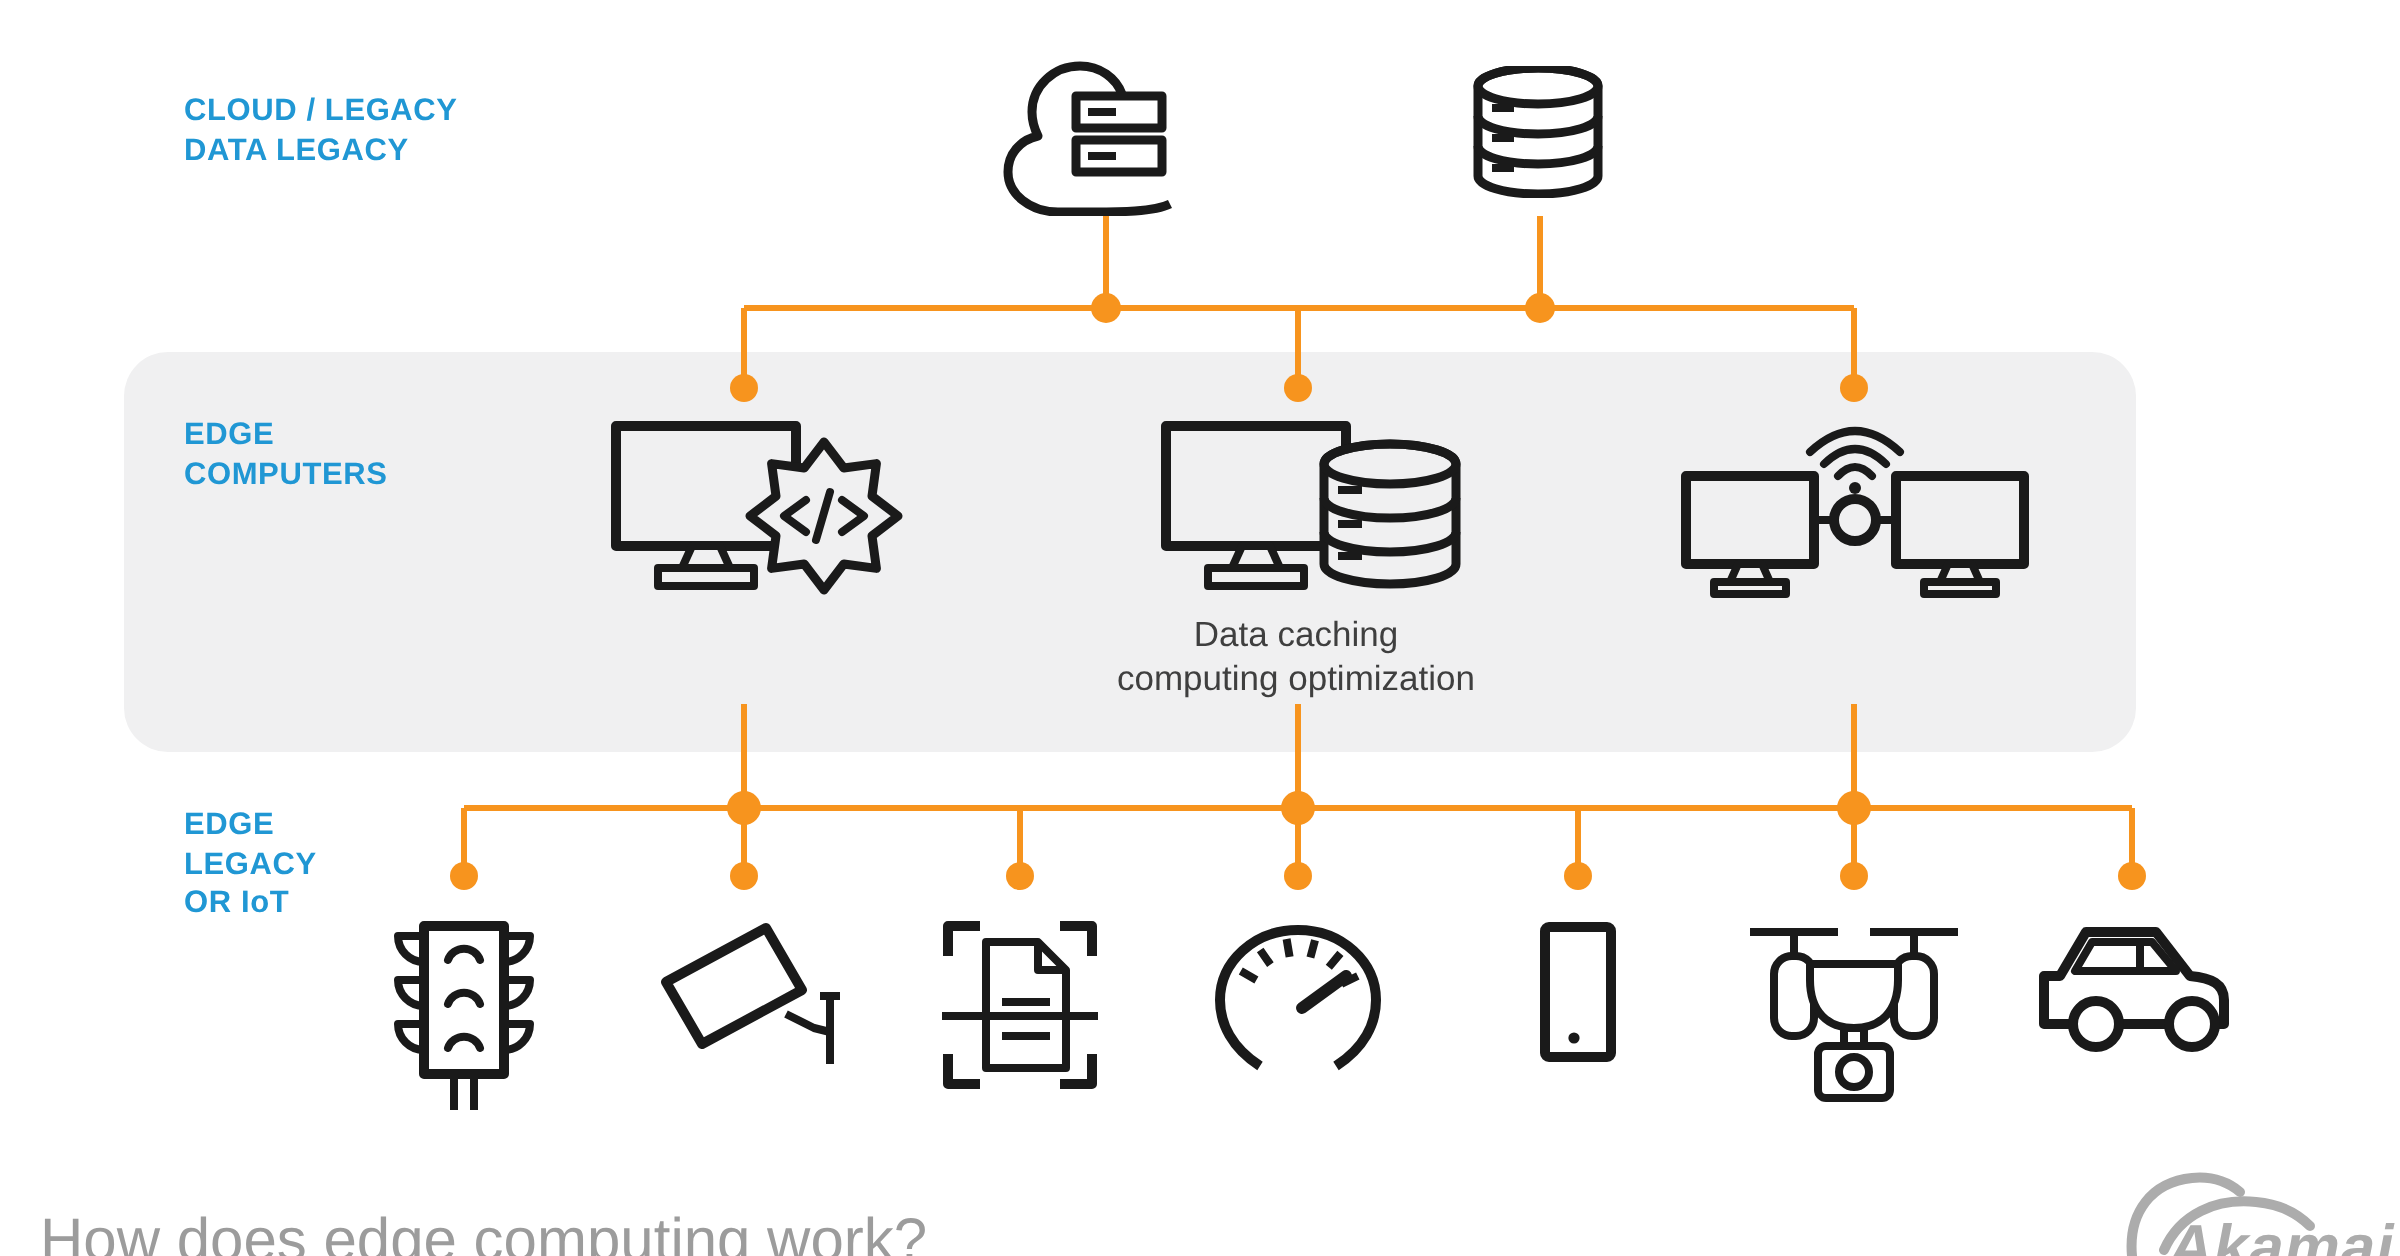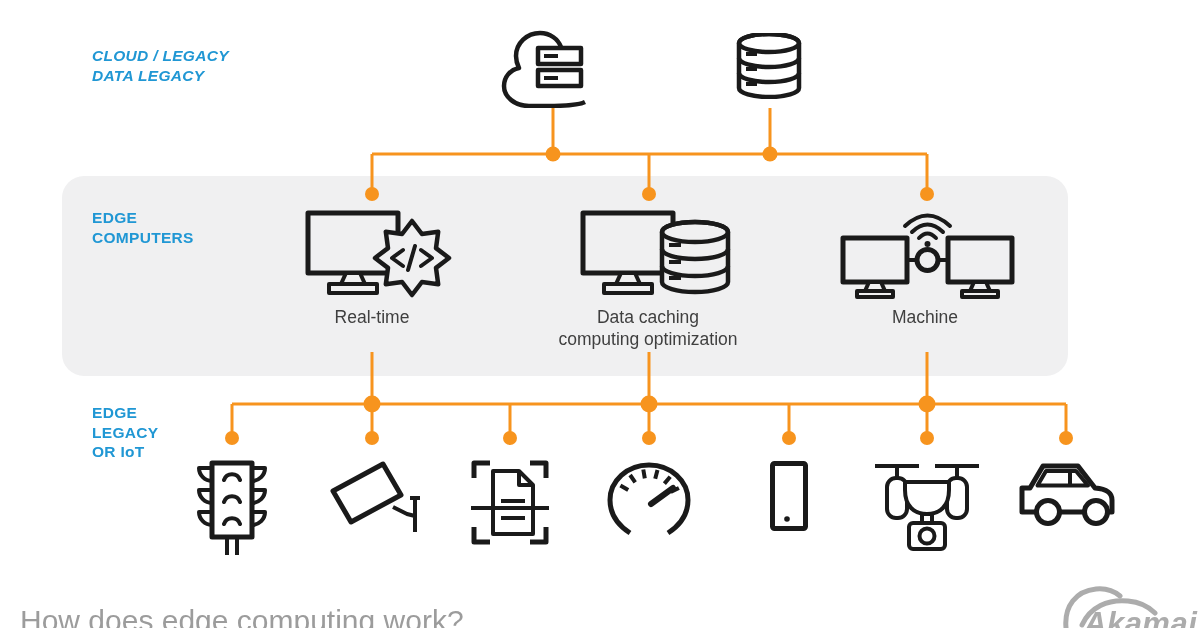--- a/index.html
+++ b/index.html
@@ -75,21 +75,21 @@
     <circle class="cdot" cx="927" cy="404" r="8.5"></circle>
   <circle class="cdot" cx="232" cy="438" r="7"></circle>
     <circle class="cdot" cx="372" cy="438" r="7"></circle>
     <circle class="cdot" cx="510" cy="438" r="7"></circle>
   <circle class="cdot" cx="649" cy="438" r="7"></circle>
     <circle class="cdot" cx="789" cy="438" r="7"></circle>
     <circle class="cdot" cx="927" cy="438" r="7"></circle>
   <circle class="cdot" cx="1066" cy="438" r="7"></circle>
 </svg>
 
-<div class="abs tier-label" style="top:46px;font-style:italic;">
+<div class="abs tier-label" style="top:46px;">
   <div>CLOUD / LEGACY</div>
   <div>DATA LEGACY</div>
 </div>
 <div class="abs tier-label" style="top:208px;">
   <div>EDGE</div>
   <div>COMPUTERS</div>
 </div>
 <div class="abs tier-label" style="top:403px;">
   <div>EDGE</div>
   <div>LEGACY</div>
@@ -111,21 +111,20 @@
 </svg>
 
 <svg class="abs content" style="left:286px;top:208px;" width="180" height="96" viewBox="0 0 180 96">
   <rect class="st sw5" x="22" y="5" width="90" height="60"></rect>
   <path class="st sw4 fbg" d="M60,65 h14 l5,11 h-24 Z"></path>
   <rect class="st sw4 fbg" x="43" y="76" width="48" height="9"></rect>
   <path class="st fbg" d="M150,40.1 L163,50 L150,59.9 L152.2,76.2 L135.9,74 L126,87 L116.1,74 L99.8,76.2 L102,59.9 L89,50 L102,40.1 L99.8,23.8 L116.1,26 L126,13 L135.9,26 L152.2,23.8 Z"></path>
   <path class="st sw4 rc" d="M117,42 l-11,8 l11,8 M135,42 l11,8 l-11,8 M129,38 l-7,24"></path>
 </svg>
 <div class="abs caption" style="left:252px;top:306px;">
-  <div>Real-time</div>
 </div>
 
 <svg class="abs content" style="left:558px;top:208px;" width="190" height="96" viewBox="0 0 190 96">
   <rect class="st sw5" x="25" y="5" width="90" height="60"></rect>
   <path class="st sw4 fbg" d="M63,65 h14 l5,11 h-24 Z"></path>
   <rect class="st sw4 fbg" x="46" y="76" width="48" height="9"></rect>
   <path class="st fbg" d="M104,24 a33,10 0 0 1 66,0 V74 a33,10 0 0 1 -66,0 Z"></path>
   <ellipse class="st" cx="137" cy="24" rx="33" ry="10"></ellipse>
   <path class="st" d="M104,41 a33,10 0 0 0 66,0 M104,58 a33,10 0 0 0 66,0"></path>
   <path class="st sw4" d="M111,37 h12 M111,54 h12 M111,70 h12"></path>
@@ -143,21 +142,20 @@
   <rect class="st sw5" x="8" y="38" width="64" height="44"></rect>
   <rect class="st sw5" x="113" y="38" width="64" height="44"></rect>
   <path class="st sw4 fbg" d="M34,82 h12 l4,9 h-20 Z"></path>
   <rect class="st sw4 fbg" x="22" y="91" width="36" height="6"></rect>
   <path class="st sw4 fbg" d="M139,82 h12 l4,9 h-20 Z"></path>
   <rect class="st sw4 fbg" x="127" y="91" width="36" height="6"></rect>
   <path class="st sw4" d="M72,60 H82 M103,60 H113"></path>
   <circle class="st sw5 fbg" cx="92.5" cy="60" r="10.5"></circle>
 </svg>
 <div class="abs caption" style="left:805px;top:306px;">
-  <div>Machine</div>
 </div>
 
 <svg class="abs content" style="left:189px;top:458px;" width="86" height="100" viewBox="0 0 86 100">
   <path class="st sw4 fw" d="M23,10 L10,10 A13,13 0 0 0 23,23 Z M23,32 L10,32 A13,13 0 0 0 23,45 Z M23,54 L10,54 A13,13 0 0 0 23,67 Z"></path>
   <path class="st sw4 fw" d="M63,10 L76,10 A13,13 0 0 1 63,23 Z M63,32 L76,32 A13,13 0 0 1 63,45 Z M63,54 L76,54 A13,13 0 0 1 63,67 Z"></path>
   <rect class="st sw5 fw" x="23" y="5" width="40" height="74"></rect>
   <path class="st sw4 rc" d="M35,22 A8.5,8.5 0 0 1 51,22 M35,44 A8.5,8.5 0 0 1 51,44 M35,66 A8.5,8.5 0 0 1 51,66"></path>
   <path class="st sw4" d="M38,79 V97 M48,79 V97"></path>
 </svg>
 

